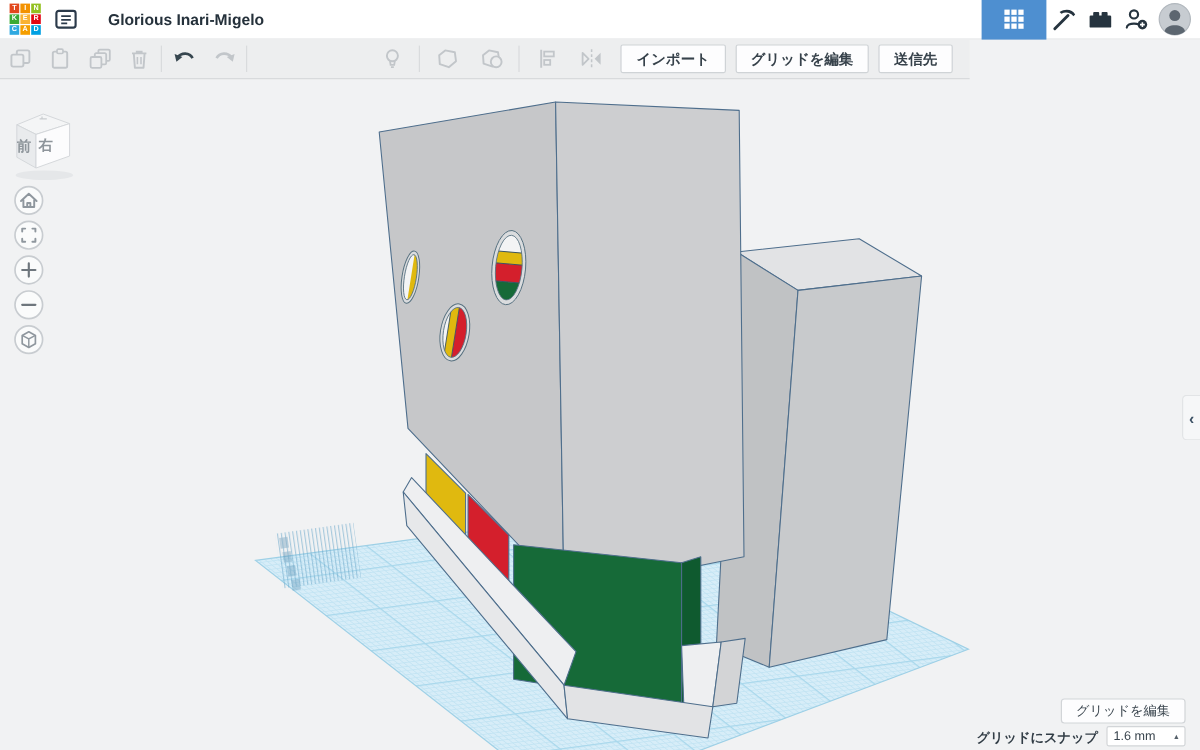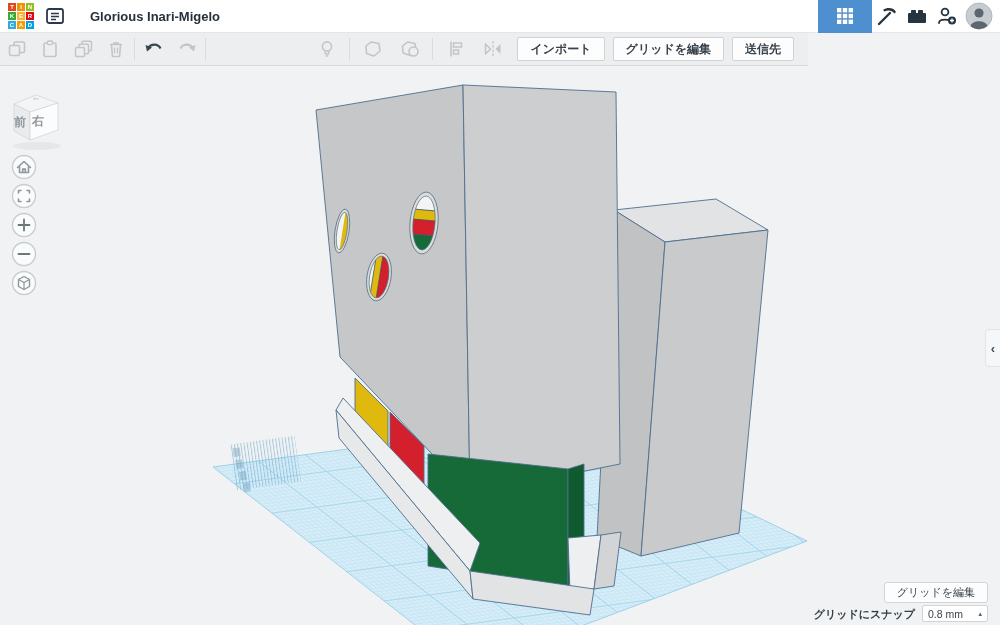--- a/index.html
+++ b/index.html
@@ -354,18 +354,18 @@
   </div>
 
   <div class="panel-toggle">
     <span>‹</span>
   </div>
 
   <button class="editgrid-btn">グリッドを編集</button>
   <div class="snap-row">
     <span class="snap-label">グリッドにスナップ</span>
     <div class="snap-select">
-      <span>0.8 mm</span>
+      <span>1.6 mm</span>
       <span class="snap-caret">▴</span>
     </div>
   </div>
 
 </div>
 
 </body></html>

